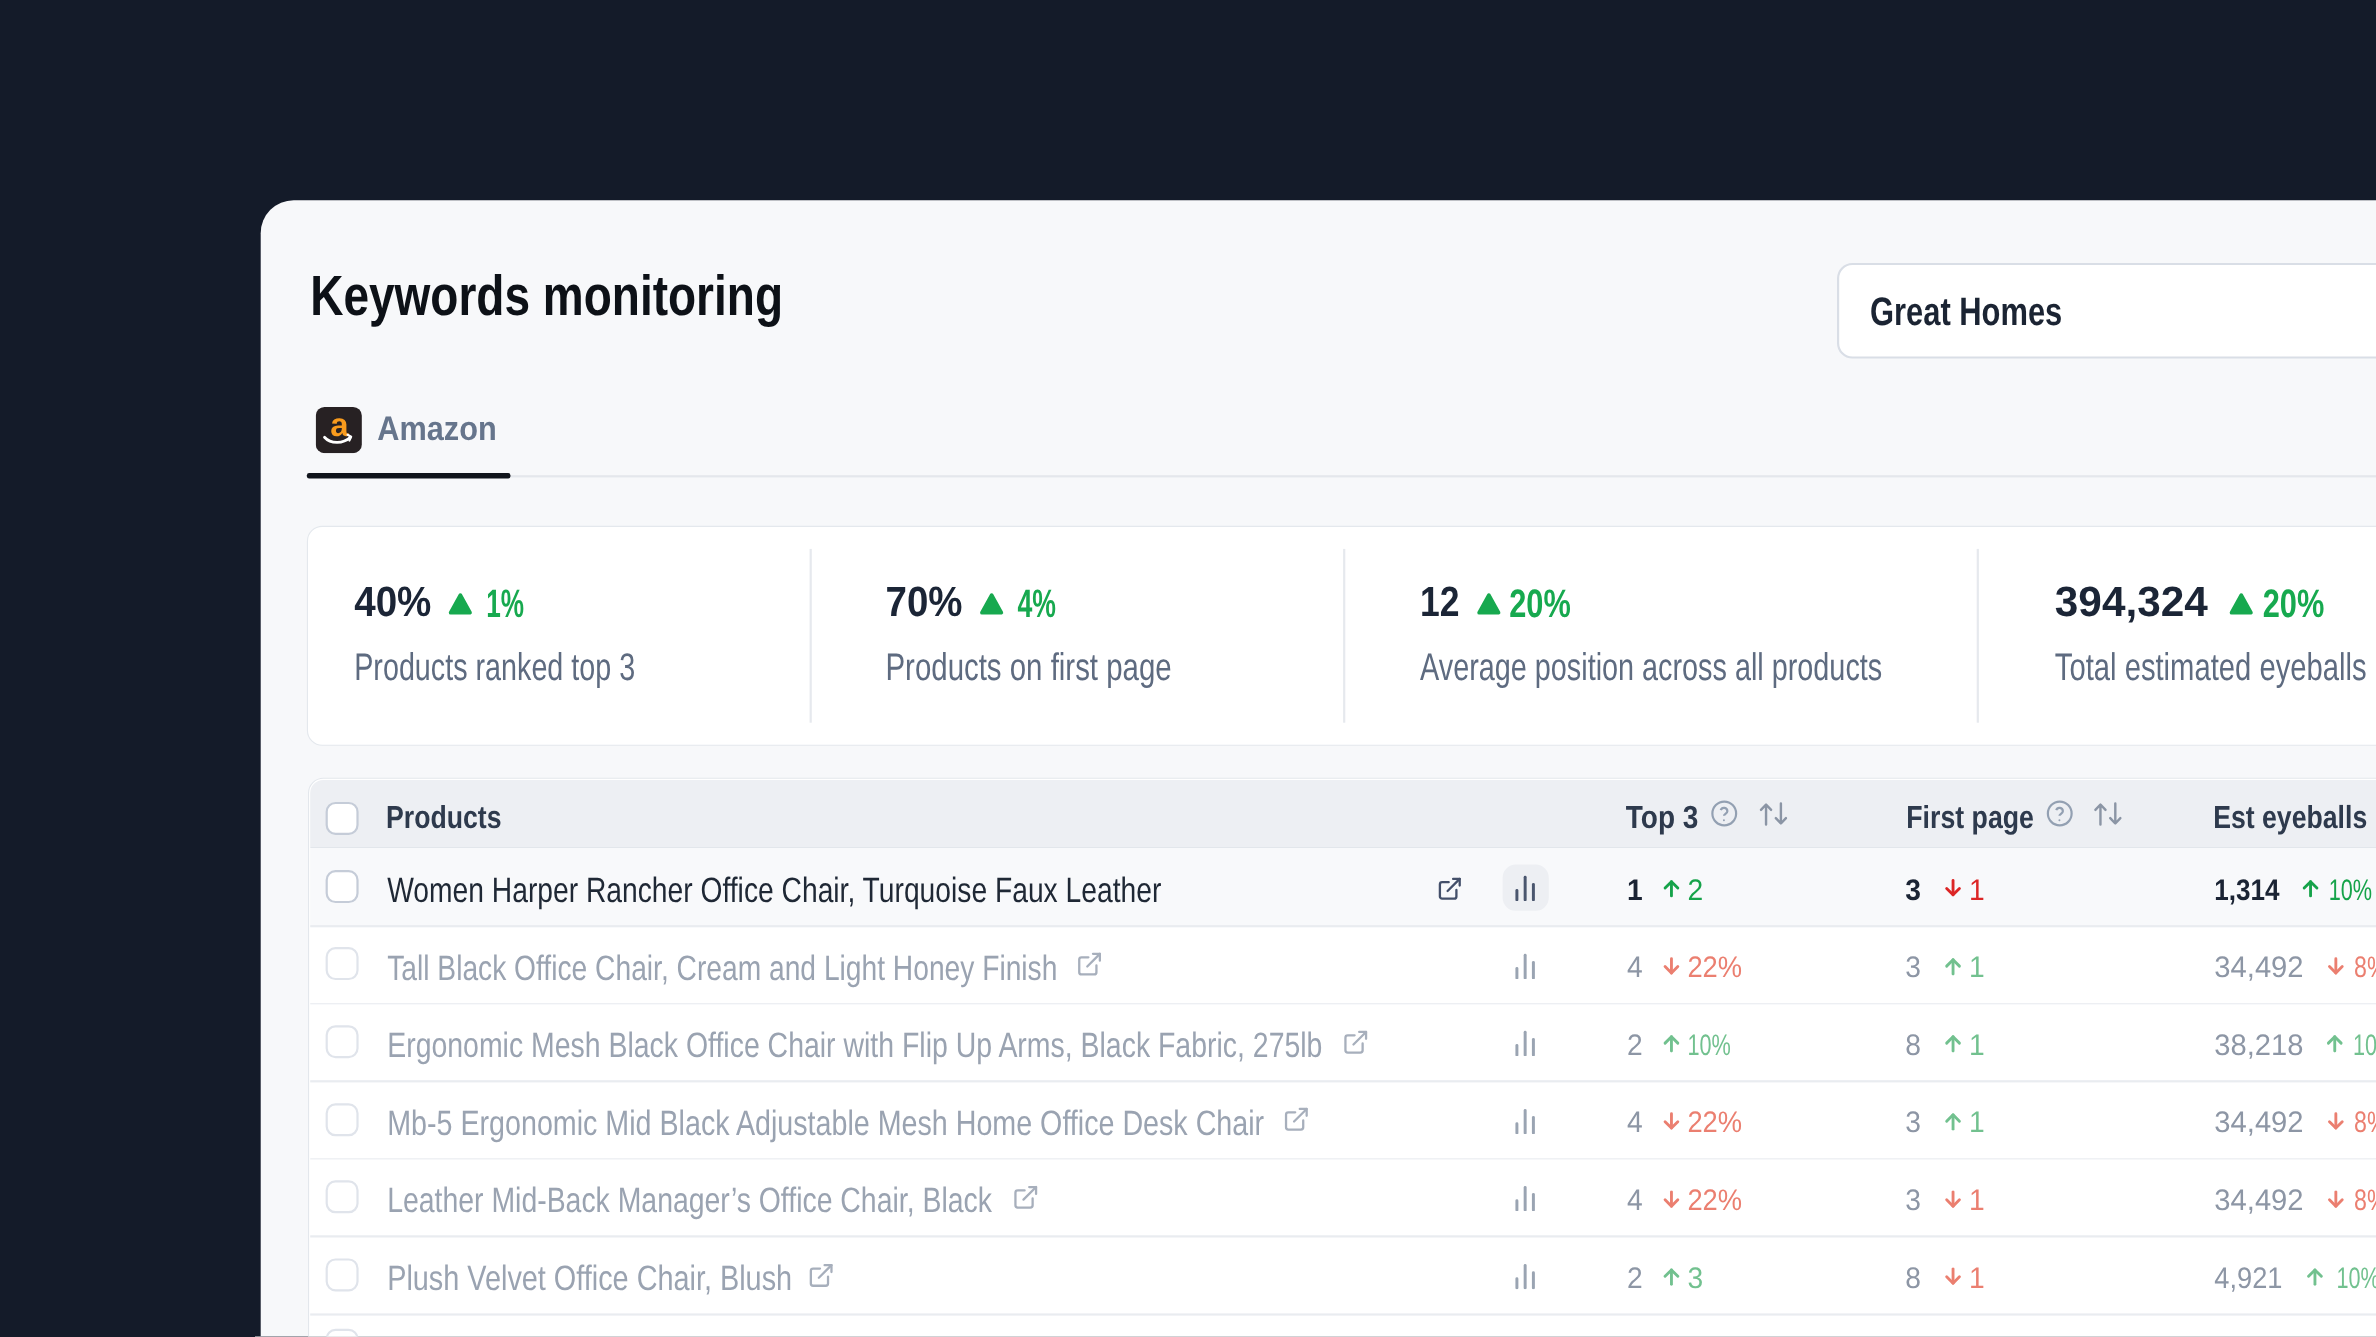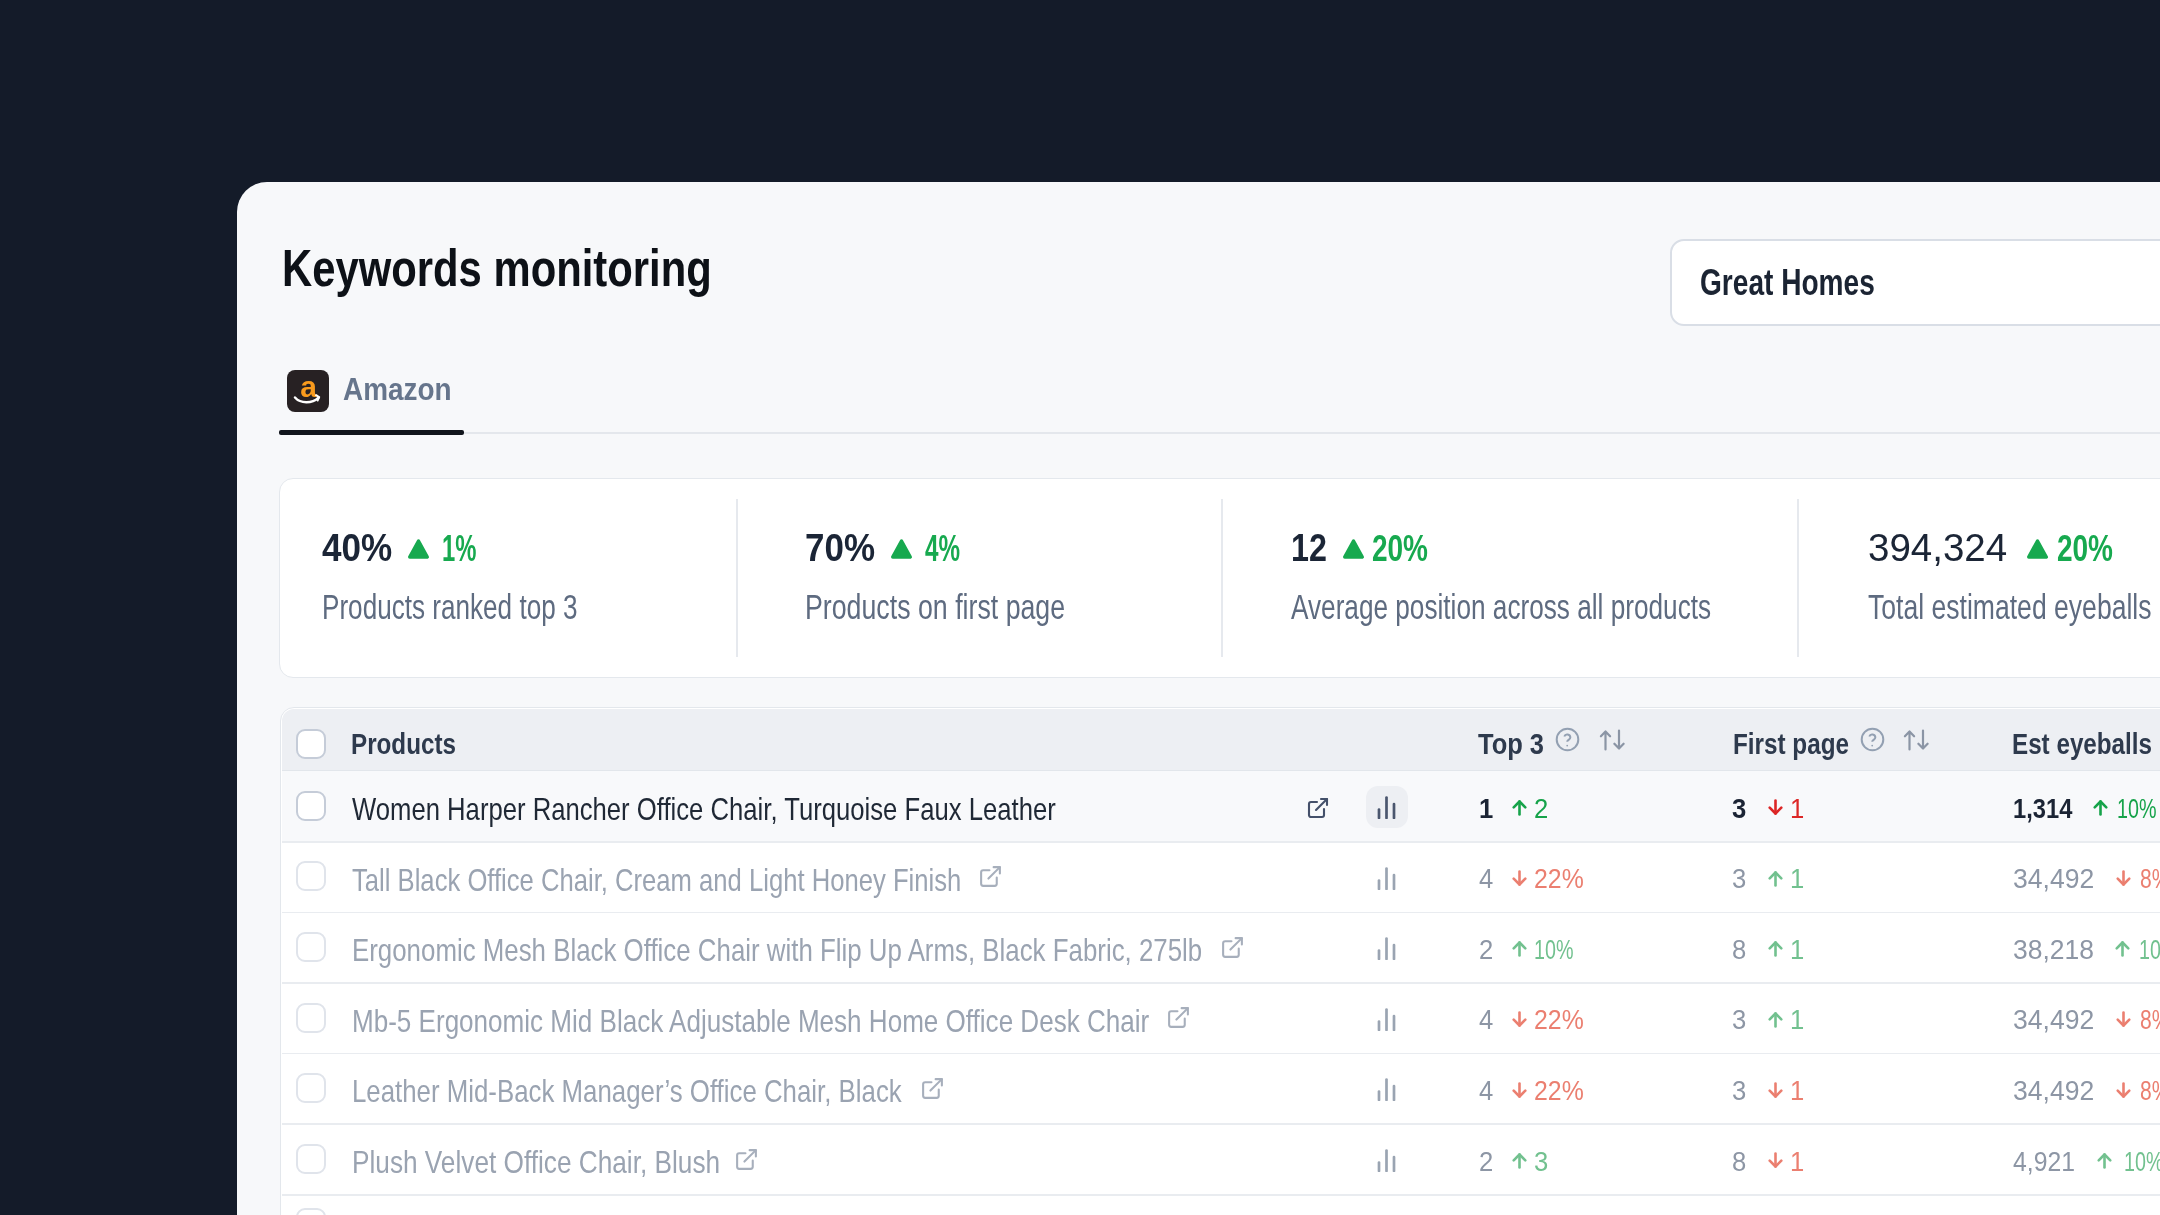--- a/index.html
+++ b/index.html
@@ -43,21 +43,21 @@
       <path d="M11.5 3 L20.3 19 H2.7 Z" fill="#17A94F" stroke="#17A94F" stroke-width="3.4" stroke-linejoin="round"></path>
     </svg>
 <div class="txt" style="left:925px;top:531px;font-size:36px;font-weight:700;color:#17A94F;transform:scaleX(0.673)">4%</div>
 <div class="txt" style="left:805px;top:588.5px;font-size:35px;color:#5E6B80;transform:scaleX(0.764)">Products on first page</div>
 <div class="txt" style="left:1291px;top:529px;font-size:38.5px;font-weight:700;color:#1B2536;transform:scaleX(0.838)">12</div>
 <svg class="abs" style="left:1342px;top:538px" width="23" height="22" viewBox="0 0 23 22">
       <path d="M11.5 3 L20.3 19 H2.7 Z" fill="#17A94F" stroke="#17A94F" stroke-width="3.4" stroke-linejoin="round"></path>
     </svg>
 <div class="txt" style="left:1372px;top:531px;font-size:36px;font-weight:700;color:#17A94F;transform:scaleX(0.777)">20%</div>
 <div class="txt" style="left:1291px;top:588.5px;font-size:35px;color:#5E6B80;transform:scaleX(0.748)">Average position across all products</div>
-<div class="txt" style="left:1868px;top:529px;font-size:38.5px;font-weight:400;color:#1B2536;transform:scaleX(1.0)">394,324</div>
+<div class="txt" style="left:1868px;top:529px;font-size:38.5px;font-weight:700;color:#1B2536;transform:scaleX(1.0)">394,324</div>
 <svg class="abs" style="left:2026px;top:538px" width="23" height="22" viewBox="0 0 23 22">
       <path d="M11.5 3 L20.3 19 H2.7 Z" fill="#17A94F" stroke="#17A94F" stroke-width="3.4" stroke-linejoin="round"></path>
     </svg>
 <div class="txt" style="left:2057px;top:531px;font-size:36px;font-weight:700;color:#17A94F;transform:scaleX(0.777)">20%</div>
 <div class="txt" style="left:1868px;top:588.5px;font-size:35px;color:#5E6B80;transform:scaleX(0.759)">Total estimated eyeballs</div>
 <div class="abs" style="left:280px;top:707px;width:1920px;height:560px;background:#fff;border:1.5px solid #E3E7EC;border-radius:14px 0 0 0"></div>
 <div class="abs" style="left:281.5px;top:708.5px;width:1878.5px;height:62px;background:#EDEFF3;border-bottom:1.5px solid #E2E6EB;border-radius:12px 0 0 0"></div>
 <div class="abs cbd" style="left:296px;top:729px"></div>
 <div class="txt" style="left:351px;top:729.5px;font-size:29px;font-weight:700;color:#2E3A4D;transform:scaleX(0.835)">Products</div>
 <div class="txt" style="left:1478px;top:729.5px;font-size:29px;font-weight:700;color:#2E3A4D;transform:scaleX(0.878)">Top 3</div>

